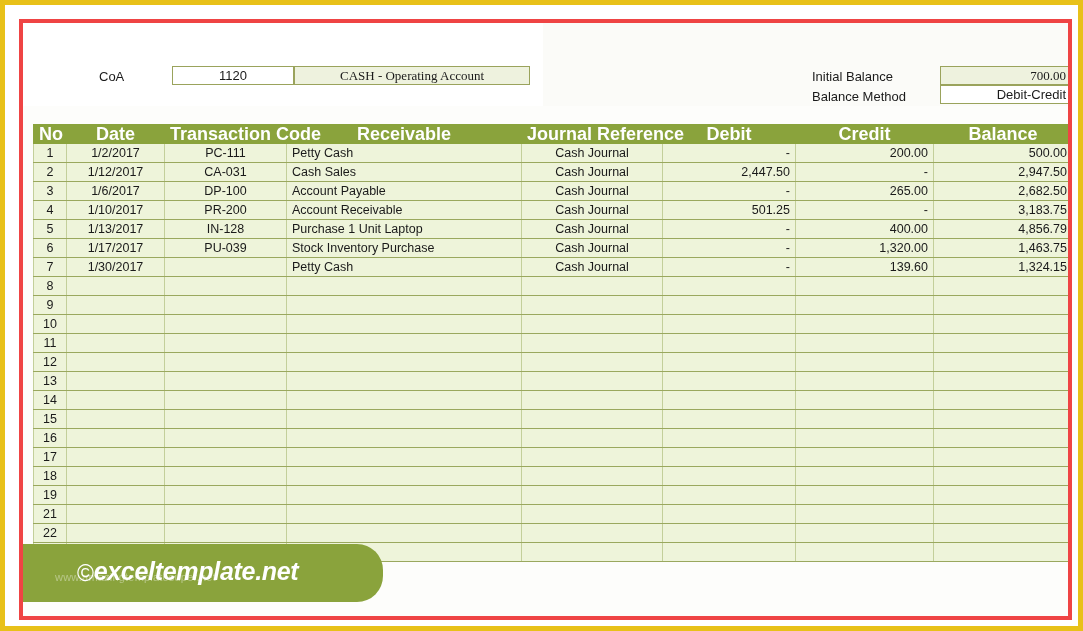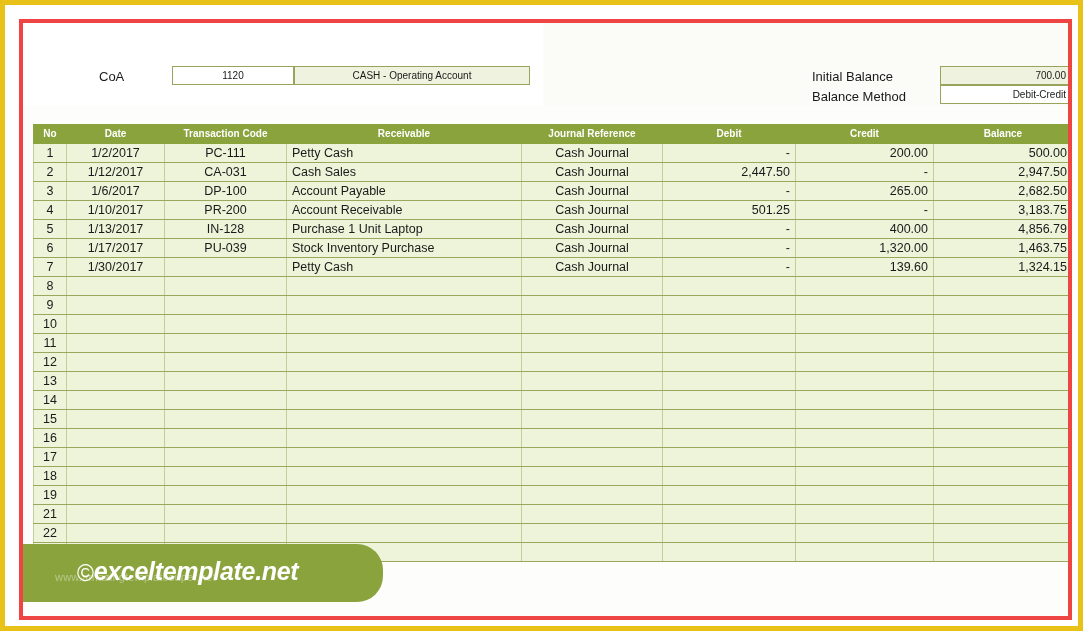--- a/index.html
+++ b/index.html
@@ -57,30 +57,30 @@
     font-size: 13px;
     color: #1a1a1a;
     white-space: nowrap;
     line-height: 16px;
   }
 
   .field {
     position: absolute;
     box-sizing: border-box;
     border: 1px solid #9aa35c;
-    font-size: 10px;
+    font-size: 13px;
     color: #1a1a1a;
     line-height: 17px;
     height: 19px;
     padding: 0 5px;
     white-space: nowrap;
     overflow: hidden;
   }
   .field.white  { background: #ffffff; }
-  .field.cream  { background: #eef2de; }
+  .field.cream  { background: #eef2de; font-family: Liberation Serif, serif; }
   .field.ctr    { text-align: center; }
   .field.right  { text-align: right; padding-left: 40px; }
 
   
   #coa-label      { left: 76px;  top: 46px; }
   #coa-code       { left: 149px; top: 43px; width: 122px; }
   #coa-name       { left: 271px; top: 43px; width: 236px; }
 
   
   #init-bal-label { left: 789px; top: 46px; }
@@ -97,21 +97,21 @@
   table.ledger {
     border-collapse: collapse;
     table-layout: fixed;
     width: 1039px;
     font-size: 12.5px;
     color: #1a1a1a;
   }
   table.ledger th {
     background: #8aa33c;
     color: #ffffff;
-    font-size: 10px;
+    font-size: 18px;
     font-weight: bold;
     height: 18px;
     line-height: 18px;
     padding: 0 5px;
     text-align: center;
     border: 1px solid #8aa33c;
     white-space: nowrap;
   }
   table.ledger td {
     background: #eef4da;

